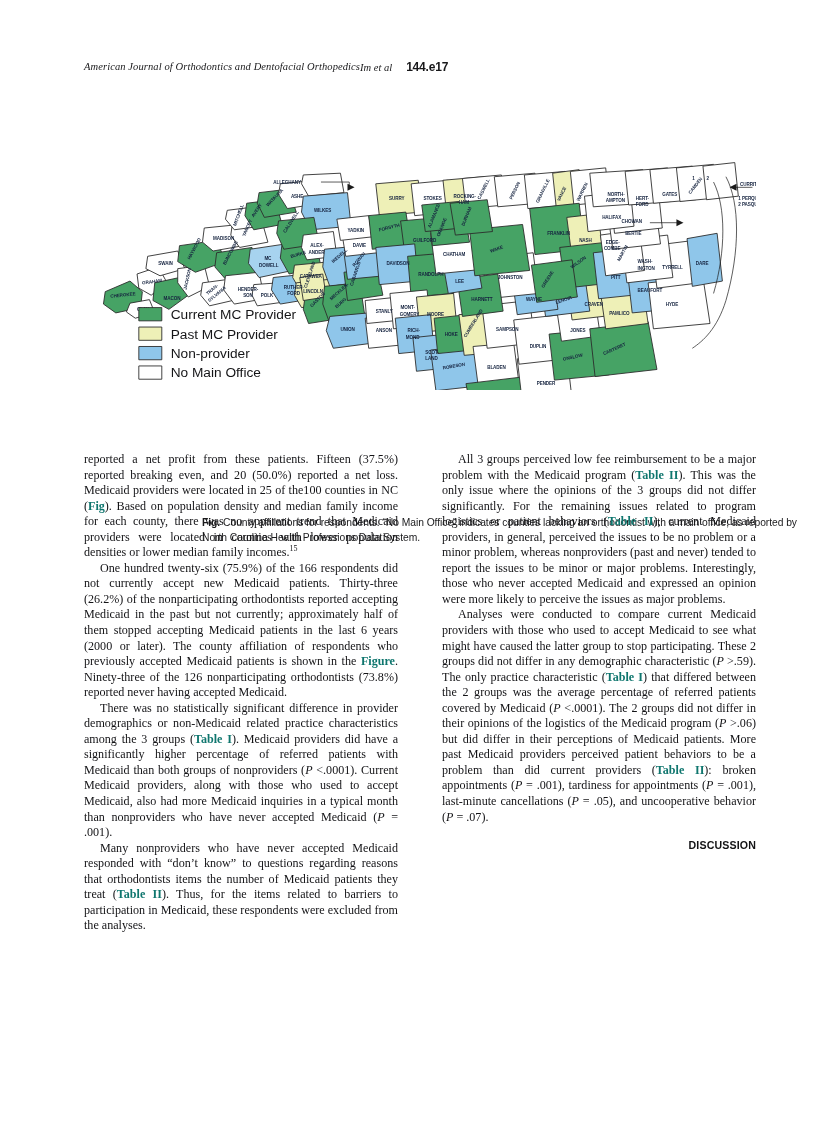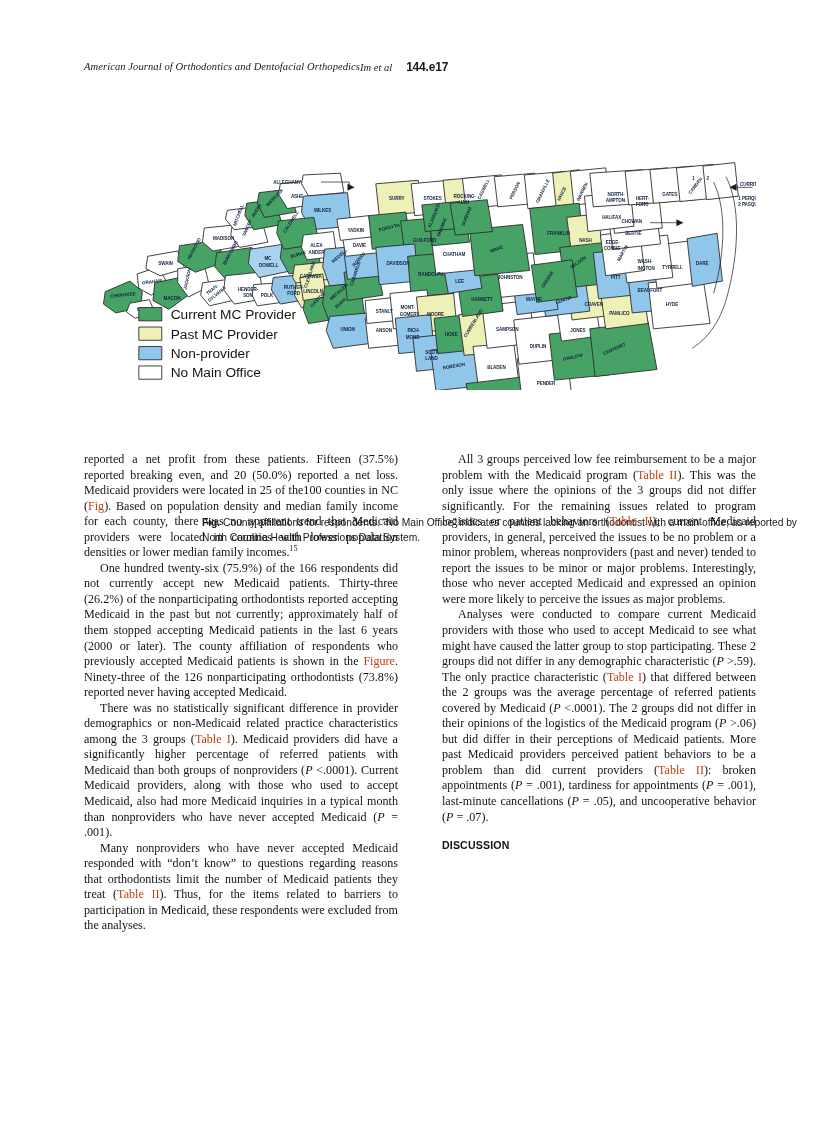--- a/index.html
+++ b/index.html
@@ -102,37 +102,38 @@
     font-family: "Liberation Serif", serif;
     font-size: 12.1px;
     line-height: 15.55px;
     color: #131316;
     text-align: justify;
     text-justify: inter-word;
     -webkit-hyphens: none;
     hyphens: none;
   }
   .col p.indent { text-indent: 16px; }
-  .xref { color: #c2410c; }
+  .xref { color: #0f766e; font-weight: bold; }
   .sup {
     font-size: 8px;
     vertical-align: super;
     line-height: 0;
   }
   .ital { font-style: italic; }
 
   .head-1 {
     font-family: "Liberation Sans", sans-serif;
     font-size: 10.6px;
     font-weight: bold;
     letter-spacing: .15px;
     color: #121214;
     margin: 0;
     padding-top: 13px;
     line-height: 15px;
+    text-align: right;
   }
   .head-2 {
     font-family: "Liberation Sans", sans-serif;
     font-size: 10.6px;
     font-weight: bold;
     color: #121214;
     margin: 0;
     line-height: 15.5px;
     padding-bottom: 2px;
   }
@@ -433,21 +434,21 @@
       <span>with a main office, as reported by North Carolina Health Professions Data System.</span>
     </div>
   </div>
 
   <div class="columns">
     <div class="col">
       <div>
           <p><span>reported a net profit from these patients. Fifteen (37.5%) reported breaking even, and 20 (50.0%) reported a net loss. Medicaid providers were located in 25 of the100 counties in NC (</span><span class="xref">Fig</span><span>). Based on population density and median family income for each county, there was no apparent trend that Medicaid providers were located in counties with lower population densities or lower median family incomes.</span><span class="sup">15</span></p>
           <p class="indent"><span>One hundred twenty-six (75.9%) of the 166 respondents did not currently accept new Medicaid patients. Thirty-three (26.2%) of the nonparticipating orthodontists reported accepting Medicaid in the past but not currently; approximately half of them stopped accepting Medicaid patients in the last 6 years (2000 or later). The county affiliation of respondents who previously accepted Medicaid patients is shown in the </span><span class="xref">Figure</span><span>. Ninety-three of the 126 nonparticipating orthodontists (73.8%) reported never having accepted Medicaid.</span></p>
           <p class="indent"><span>There was no statistically significant difference in provider demographics or non-Medicaid related practice characteristics among the 3 groups (</span><span class="xref">Table I</span><span>). Medicaid providers did have a significantly higher percentage of referred patients with Medicaid than both groups of nonproviders (</span><span class="ital">P</span><span> &lt;.0001). Current Medicaid providers, along with those who used to accept Medicaid, also had more Medicaid inquiries in a typical month than nonproviders who have never accepted Medicaid (</span><span class="ital">P</span><span> = .001).</span></p>
-          <p class="indent"><span>Many nonproviders who have never accepted Medicaid responded with “don’t know” to questions regarding reasons that orthodontists limit the number of Medicaid patients they treat (</span><span class="xref">Table II</span><span>). Thus, for the items related to barriers to participation in Medicaid, these respondents were excluded from the analyses.</span></p>
+          <p class="indent"><span>Many nonproviders who have never accepted Medicaid responded with “don’t know” to questions regarding reasons that orthodontists items the number of Medicaid patients they treat (</span><span class="xref">Table II</span><span>). Thus, for the items related to barriers to participation in Medicaid, these respondents were excluded from the analyses.</span></p>
         </div>
     </div>
     <div class="col">
       <div>
           <p class="indent"><span>All 3 groups perceived low fee reimbursement to be a major problem with the Medicaid program (</span><span class="xref">Table II</span><span>). This was the only issue where the opinions of the 3 groups did not differ significantly. For the remaining issues related to program logistics or patient behaviors (</span><span class="xref">Table II</span><span>), current Medicaid providers, in general, perceived the issues to be no problem or a minor problem, whereas nonproviders (past and never) tended to report the issues to be minor or major problems. Interestingly, those who never accepted Medicaid and expressed an opinion were more likely to perceive the issues as major problems.</span></p>
           <p class="indent"><span>Analyses were conducted to compare current Medicaid providers with those who used to accept Medicaid to see what might have caused the latter group to stop participating. These 2 groups did not differ in any demographic characteristic (</span><span class="ital">P</span><span> &gt;.59). The only practice characteristic (</span><span class="xref">Table I</span><span>) that differed between the 2 groups was the average percentage of referred patients covered by Medicaid (</span><span class="ital">P</span><span> &lt;.0001). The 2 groups did not differ in their opinions of the logistics of the Medicaid program (</span><span class="ital">P</span><span> &gt;.06) but did differ in their perceptions of Medicaid patients. More past Medicaid providers perceived patient behaviors to be a problem than did current providers (</span><span class="xref">Table II</span><span>): broken appointments (</span><span class="ital">P</span><span> = .001), tardiness for appointments (</span><span class="ital">P</span><span> = .001), last-minute cancellations (</span><span class="ital">P</span><span> = .05), and uncooperative behavior (</span><span class="ital">P</span><span> = .07).</span></p>
         </div>
       <div class="head-1">DISCUSSION</div>
     </div>
   </div>

